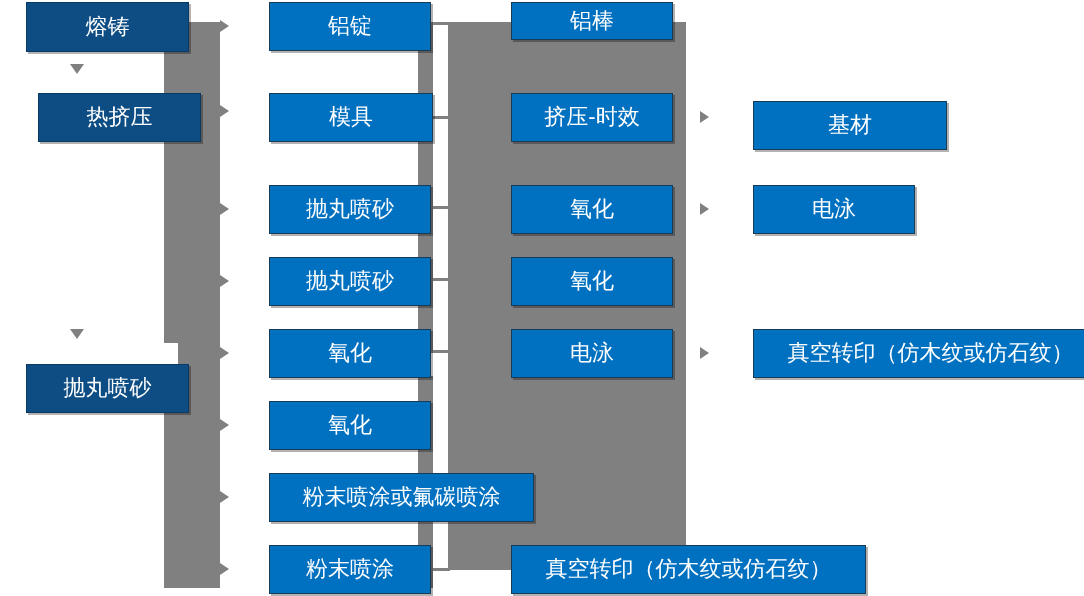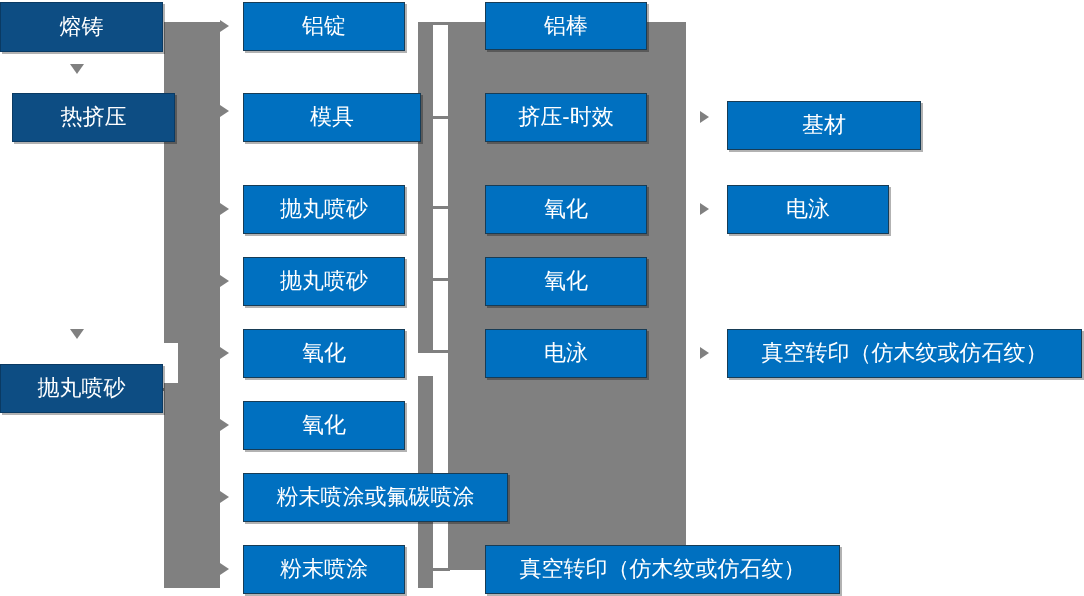--- a/index.html
+++ b/index.html
@@ -26,20 +26,21 @@
     box-sizing: border-box;
     display: flex;
     align-items: center;
     justify-content: center;
     color: #ffffff;
     border: 1px solid #1b3a52;
     box-shadow: 2px 2px 0 rgba(0,0,0,0.30);
     text-align: center;
     line-height: 1.1;
     white-space: nowrap;
+    margin-left: 26px;
   }
   .node.dark {
     background: #0d4d83;
     border-color: #0a3a63;
   }
   .node.light {
     background: #0070c0;
     border-color: #173c56;
   }
   .arrow-right {
@@ -110,21 +111,21 @@
   <div class="node dark fs-22" style="left:12px; top:93px; width:163px; height:49px;">
     <span>热挤压</span>
   </div>
   <div class="node dark fs-22" style="left:0px; top:364px; width:163px; height:49px;">
     <span>抛丸喷砂</span>
   </div>
 
   <div class="node light fs-22" style="left:243px; top:2px; width:162px; height:49px;">
     <span>铝锭</span>
   </div>
-  <div class="node light fs-22" style="left:243px; top:93px; width:178px; height:49px;">
+  <div class="node light fs-22" style="left:243px; top:93px; width:164px; height:49px;">
     <span>模具</span>
   </div>
   <div class="node light fs-22" style="left:243px; top:185px; width:162px; height:49px;">
     <span>抛丸喷砂</span>
   </div>
   <div class="node light fs-22" style="left:243px; top:257px; width:162px; height:49px;">
     <span>抛丸喷砂</span>
   </div>
   <div class="node light fs-22" style="left:243px; top:329px; width:162px; height:49px;">
     <span>氧化</span>
@@ -132,21 +133,21 @@
   <div class="node light fs-22" style="left:243px; top:401px; width:162px; height:49px;">
     <span>氧化</span>
   </div>
   <div class="node light fs-22" style="left:243px; top:545px; width:162px; height:49px;">
     <span>粉末喷涂</span>
   </div>
   <div class="node light fs-22" style="left:243px; top:473px; width:265px; height:49px;">
     <span>粉末喷涂或氟碳喷涂</span>
   </div>
 
-  <div class="node light fs-22" style="left:485px; top:2px; width:162px; height:48px;">
+  <div class="node light fs-22" style="left:485px; top:2px; width:162px; height:38px;">
     <span>铝棒</span>
   </div>
   <div class="node light fs-22" style="left:485px; top:93px; width:162px; height:49px;">
     <span>挤压-时效</span>
   </div>
   <div class="node light fs-22" style="left:485px; top:185px; width:162px; height:49px;">
     <span>氧化</span>
   </div>
   <div class="node light fs-22" style="left:485px; top:257px; width:162px; height:49px;">
     <span>氧化</span>

